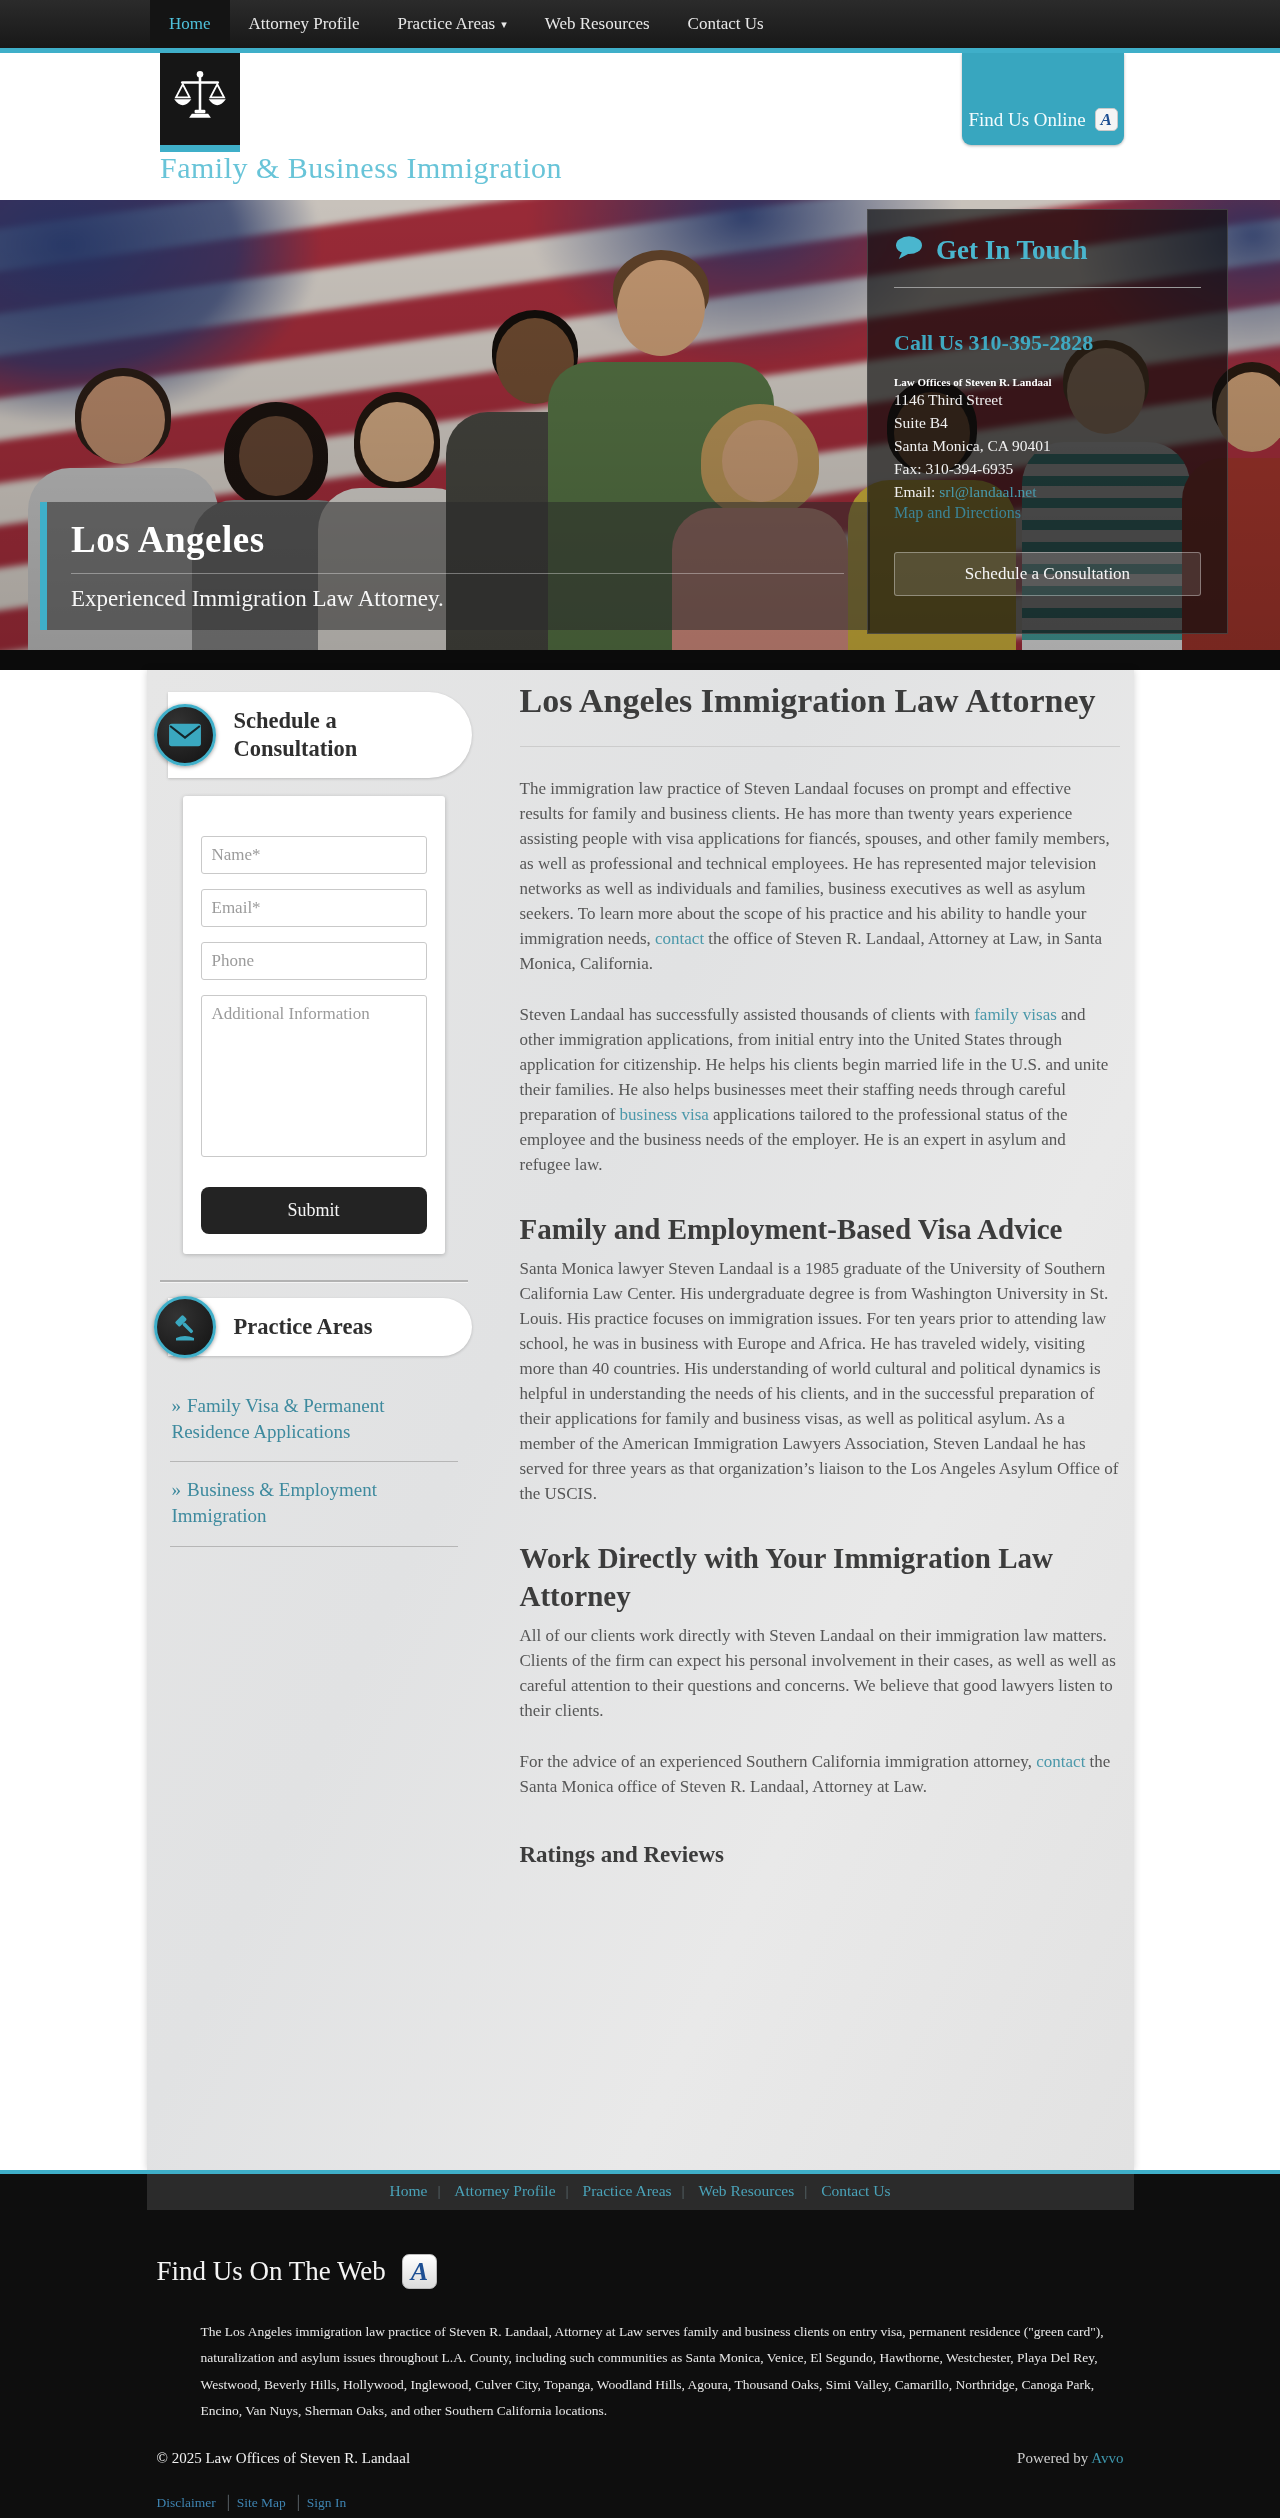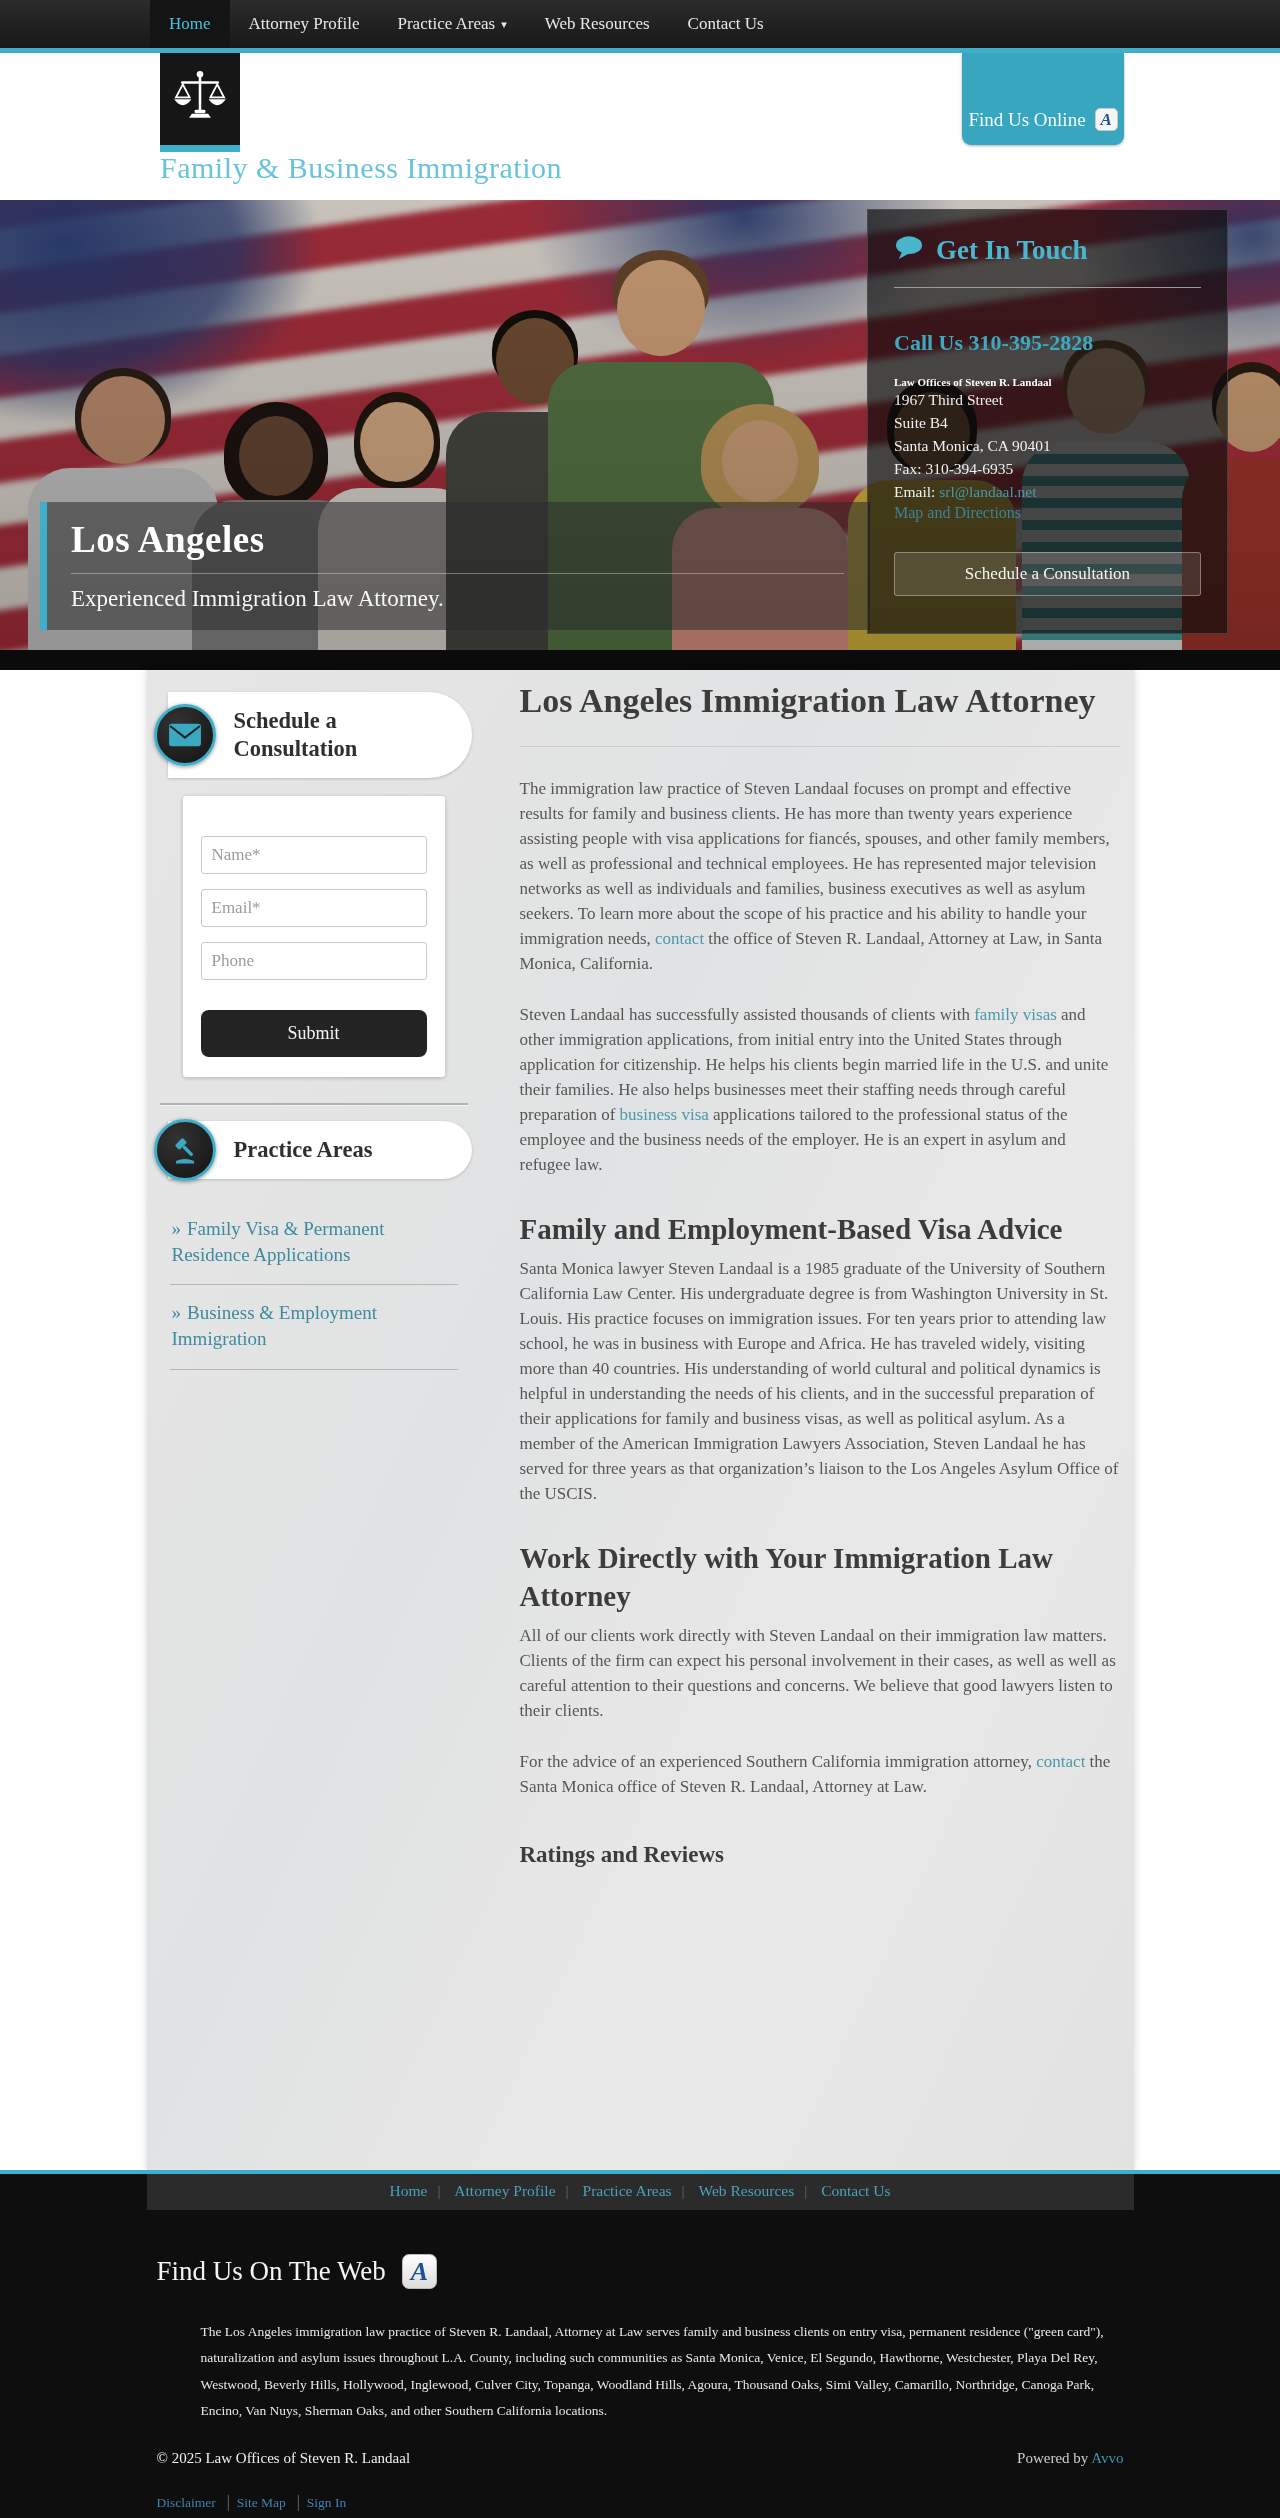--- a/index.html
+++ b/index.html
@@ -200,21 +200,21 @@
         <svg width="30" height="26" viewBox="0 0 64 56" fill="#4ab6ce">
             <ellipse cx="32" cy="24" rx="28" ry="19"></ellipse>
             <path d="M17 38 L10 54 L32 42 Z"></path>
           </svg>
       </span>
       <span>Get In Touch</span>
     </div>
     <hr class="git-rule">
     <div class="git-call">Call Us 310-395-2828</div>
     <div class="git-firm">Law Offices of Steven R. Landaal</div>
-    <div class="git-line">1967 Third Street</div>
+    <div class="git-line">1146 Third Street</div>
     <div class="git-line">Suite B4</div>
     <div class="git-line">Santa Monica, CA 90401</div>
     <div class="git-line">Fax: 310-394-6935</div>
     <div class="git-line"><span>Email: </span><a href="#" class="git-link">srl@landaal.net</a></div>
     <a href="#" class="git-map">Map and Directions</a>
     <button class="git-btn">Schedule a Consultation</button>
   </aside>
 </section>
 <div class="hero-strip"></div>
 
@@ -232,20 +232,21 @@
             <svg width="34" height="28" viewBox="0 0 64 50">
                 <rect x="2" y="4" width="60" height="42" rx="5" fill="#3aa8c0"></rect>
                 <path d="M4 8 L32 30 L60 8" fill="none" stroke="#14262b" stroke-width="4"></path>
               </svg>
           </div>
         </div>
         <form class="form-card">
           <input type="text" placeholder="Name*" style="">
           <input type="text" placeholder="Email*" style="">
           <input type="text" placeholder="Phone" style="">
+          <textarea placeholder="Additional Information" style=""></textarea>
           <button type="button" class="submit-btn">Submit</button>
         </form>
       </div>
       <hr class="widget-sep">
 
       <div class="widget">
         <div class="widget-head small">
           <div class="pill">
               <h3>Practice Areas</h3>
             </div>

